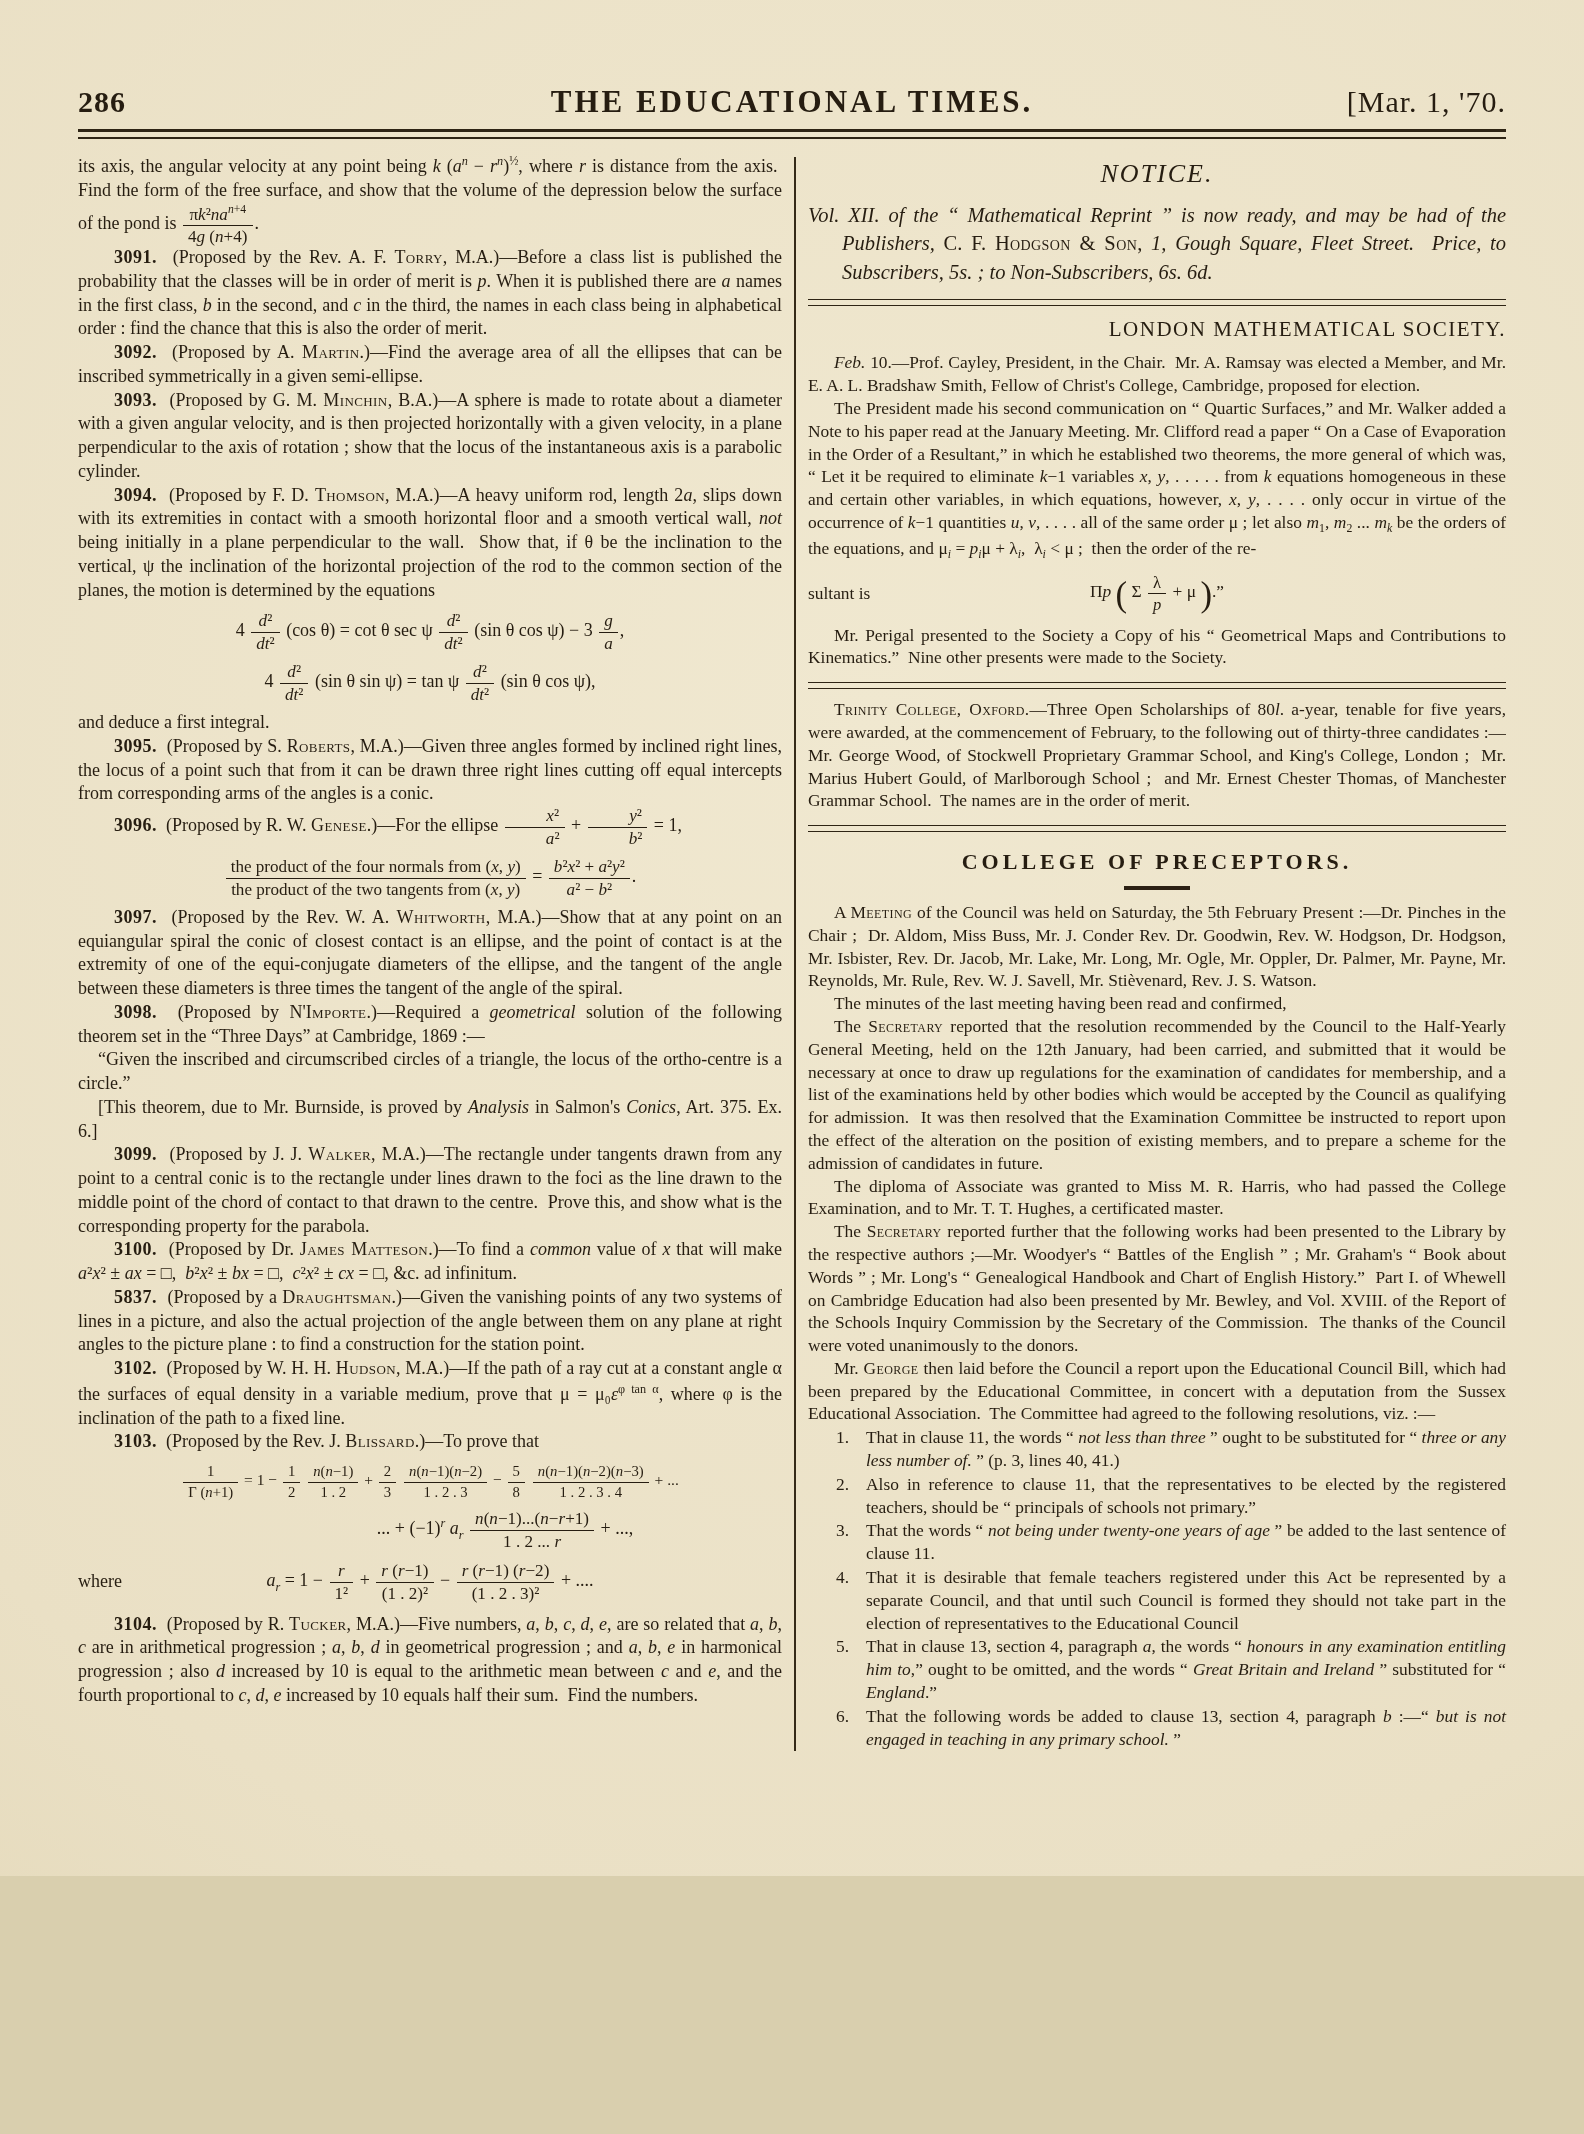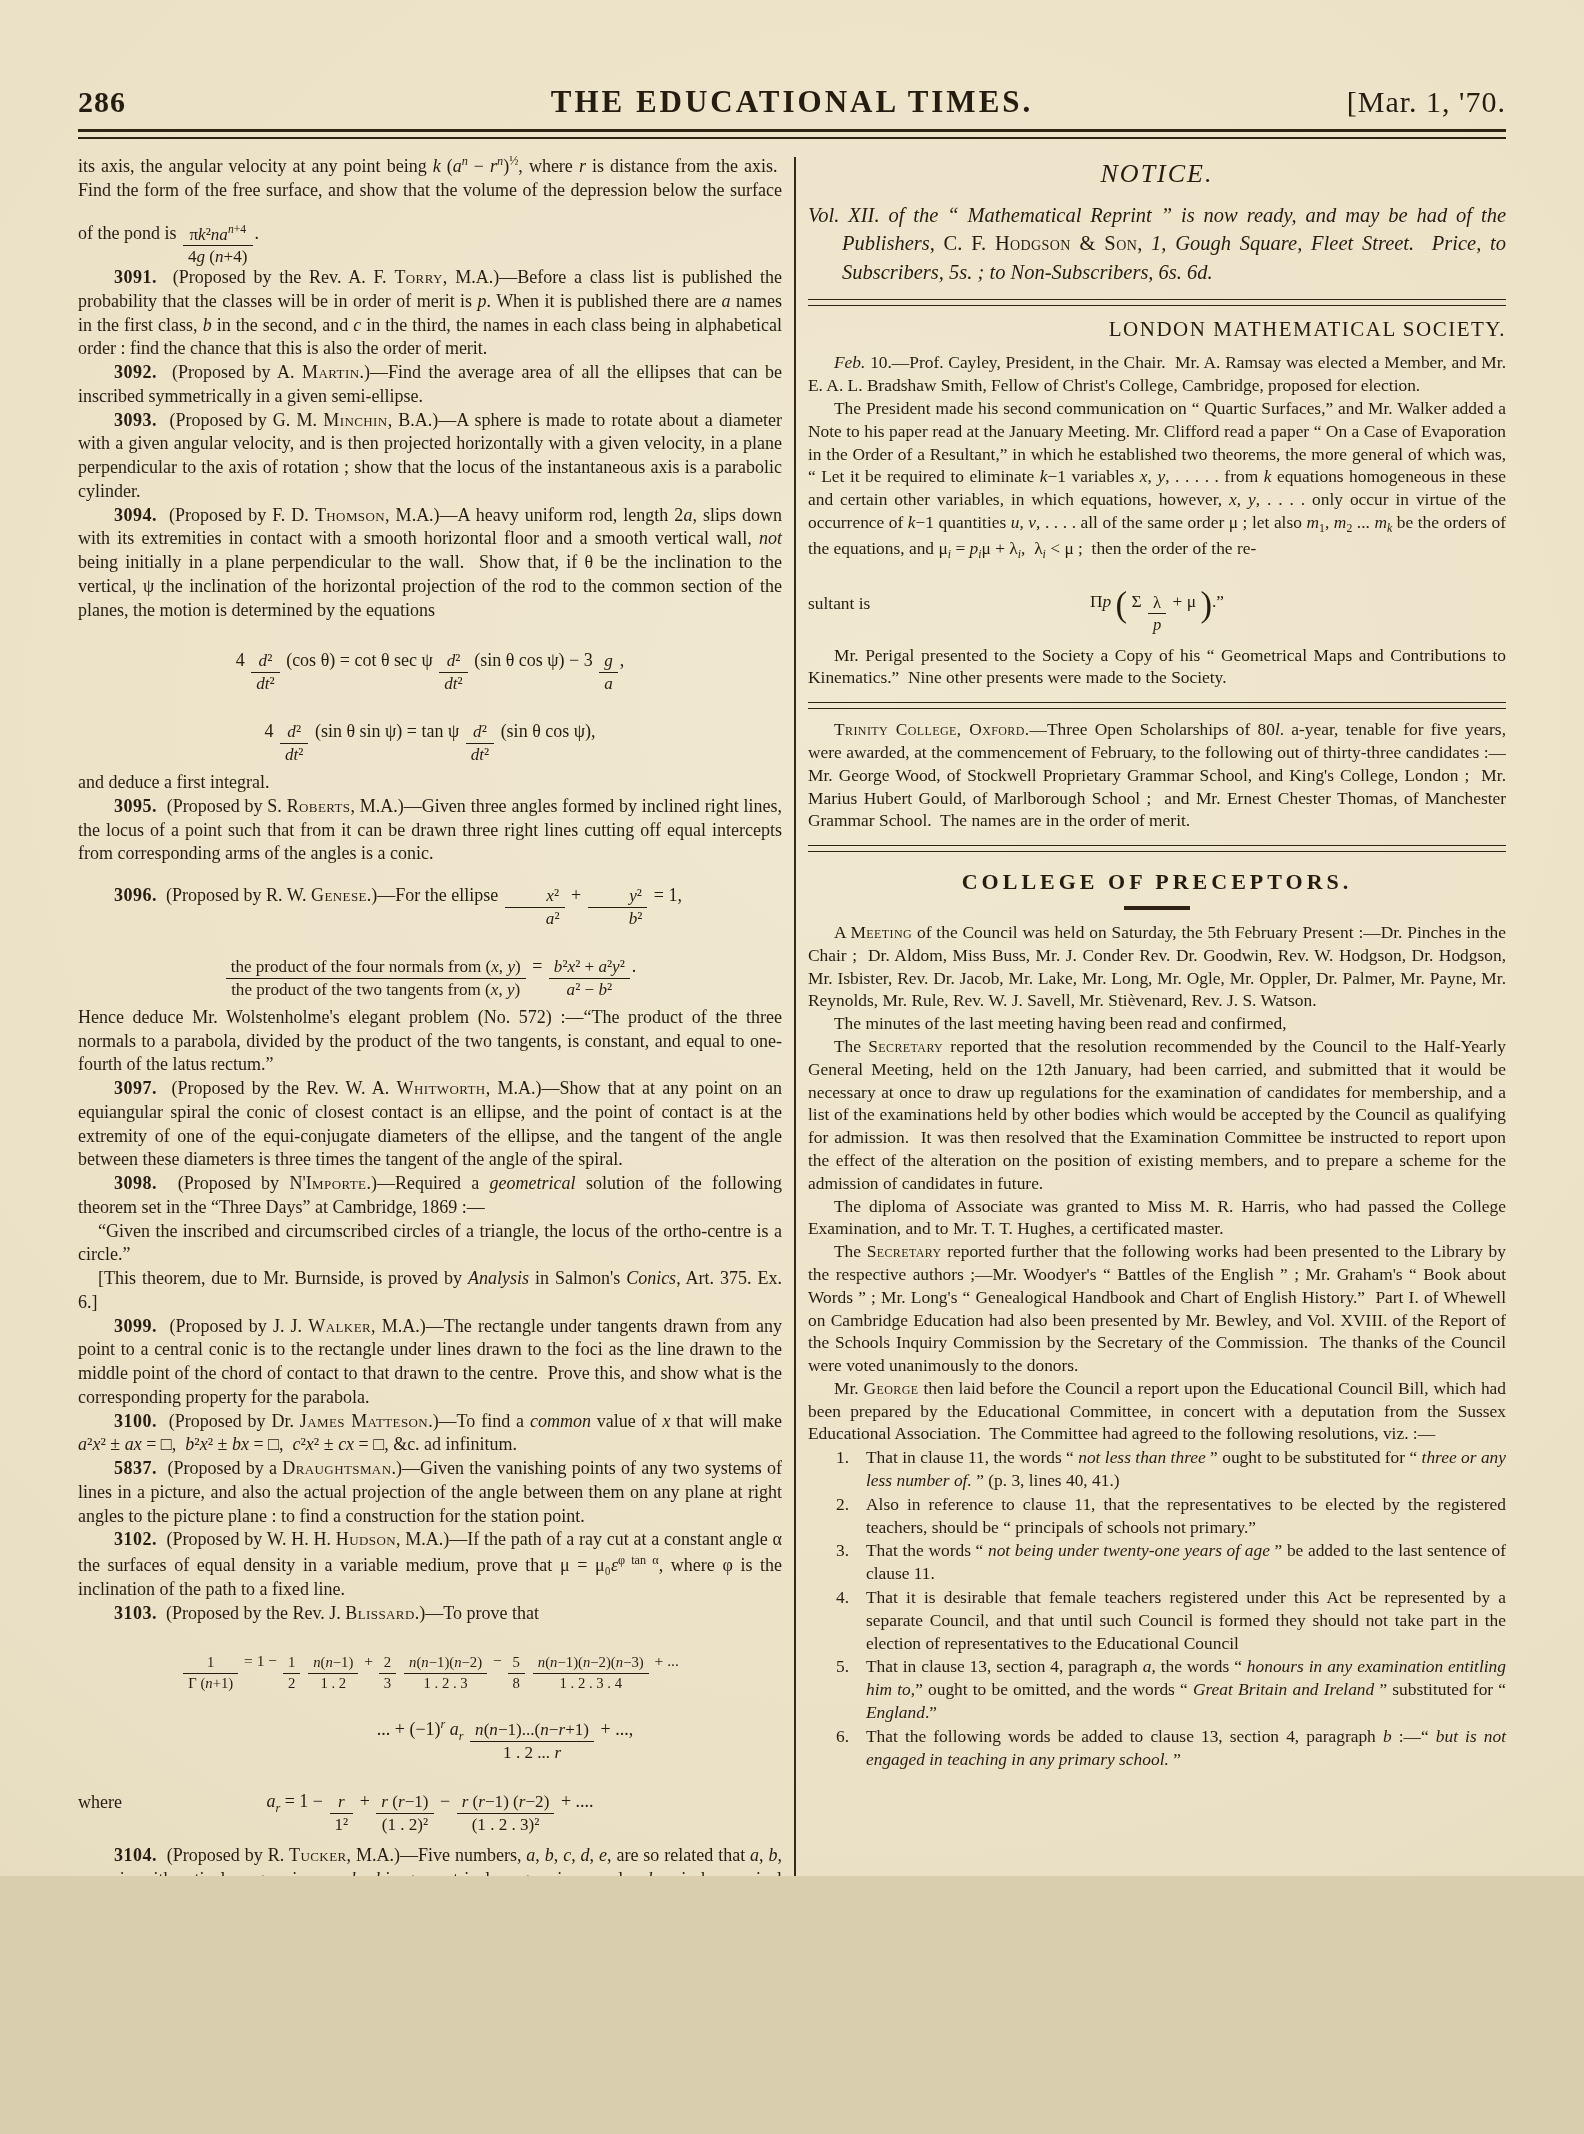--- a/index.html
+++ b/index.html
@@ -27,21 +27,21 @@
   .cont{text-indent:0;margin-top:2px;}
   .ind{text-indent:20px;margin-top:2px;}
   .p1{text-indent:26px;}
   .pn{font-weight:bold;letter-spacing:0.5px;}
   .sc{font-variant:small-caps;letter-spacing:0.4px;}
   .rom{font-style:normal;}
   sup{font-size:0.68em;}
   sub{font-size:0.68em;}
   
   .frac{display:inline-block;vertical-align:middle;text-align:center;line-height:1.05;margin:0 2px;font-size:0.95em;}
-  .frac .nu{display:block;padding:1px 5px 2px;border-bottom:1.4px solid currentColor;margin-top:20px;}
+  .frac .nu{display:block;padding:1px 5px 2px;border-bottom:1.4px solid currentColor;}
   .frac .de{display:block;padding:2px 5px 0;}
   .eq{text-align:center;margin:9px 0 7px;line-height:1.1;}
   .eq-sm{font-size:15.5px;}
   .eq-right{padding-left:150px;}
   .eqrow{position:relative;margin:10px 0;text-align:center;line-height:1.1;}
   .eqrow .lab{position:absolute;left:0;top:50%;transform:translateY(-50%);line-height:1.3;}
   .eqrow .formula{display:inline-block;}
   .bp{font-size:2em;vertical-align:-0.26em;line-height:0.9;font-weight:400;}
   
   h2{margin:0;}
@@ -73,21 +73,20 @@
           <p class="para prob"><b class="pn">3091.</b>&nbsp; (Proposed by the Rev. A. F. <span class="sc">Torry</span>, M.A.)—Before a class list is published the probability that the classes will be in order of merit is <i>p</i>. When it is published there are <i>a</i> names in the first class, <i>b</i> in the second, and <i>c</i> in the third, the names in each class being in alphabetical order : find the chance that this is also the order of merit.</p>
           <p class="para prob"><b class="pn">3092.</b>&nbsp; (Proposed by A. <span class="sc">Martin</span>.)—Find the average area of all the ellipses that can be inscribed symmetrically in a given semi-ellipse.</p>
           <p class="para prob"><b class="pn">3093.</b>&nbsp; (Proposed by G. M. <span class="sc">Minchin</span>, B.A.)—A sphere is made to rotate about a diameter with a given angular velocity, and is then projected horizontally with a given velocity, in a plane perpendicular to the axis of rotation ; show that the locus of the instantaneous axis is a parabolic cylinder.</p>
           <p class="para prob"><b class="pn">3094.</b>&nbsp; (Proposed by F. D. <span class="sc">Thomson</span>, M.A.)—A heavy uniform rod, length 2<i>a</i>, slips down with its extremities in contact with a smooth horizontal floor and a smooth vertical wall, <i>not</i> being initially in a plane perpendicular to the wall.&nbsp; Show that, if θ be the inclination to the vertical, ψ the inclination of the horizontal projection of the rod to the common section of the planes, the motion is determined by the equations</p>
           <div class="eq ">4 <span class="frac"><span class="nu"><i>d</i>²</span><span class="de"><i>dt</i>²</span></span> (cos θ) = cot θ sec ψ <span class="frac"><span class="nu"><i>d</i>²</span><span class="de"><i>dt</i>²</span></span> (sin θ cos ψ) − 3 <span class="frac"><span class="nu"><i>g</i></span><span class="de"><i>a</i></span></span>,</div>
           <div class="eq ">4 <span class="frac"><span class="nu"><i>d</i>²</span><span class="de"><i>dt</i>²</span></span> (sin θ sin ψ) = tan ψ <span class="frac"><span class="nu"><i>d</i>²</span><span class="de"><i>dt</i>²</span></span> (sin θ cos ψ),</div>
           <p class="para cont">and deduce a first integral.</p>
           <p class="para prob"><b class="pn">3095.</b>&nbsp; (Proposed by S. <span class="sc">Roberts</span>, M.A.)—Given three angles formed by inclined right lines, the locus of a point such that from it can be drawn three right lines cutting off equal intercepts from corresponding arms of the angles is a conic.</p>
           <p class="para prob"><b class="pn">3096.</b>&nbsp; (Proposed by R. W. <span class="sc">Genese</span>.)—For the ellipse <span class="frac"><span class="nu"><i>x</i>²</span><span class="de"><i>a</i>²</span></span> + <span class="frac"><span class="nu"><i>y</i>²</span><span class="de"><i>b</i>²</span></span> = 1,</p>
           <div class="eq "><span class="frac"><span class="nu">the product of the four normals from (<i>x</i>, <i>y</i>)</span><span class="de">the product of the two tangents from (<i>x</i>, <i>y</i>)</span></span> = <span class="frac"><span class="nu"><i>b</i>²<i>x</i>² + <i>a</i>²<i>y</i>²</span><span class="de"><i>a</i>² − <i>b</i>²</span></span>.</div>
-          <p class="para cont">Hence deduce Mr. Wolstenholme's elegant problem (No. 572) :—“The product of the three normals to a parabola, divided by the product of the two tangents, is constant, and equal to one-fourth of the latus rectum.”</p>
           <p class="para prob"><b class="pn">3097.</b>&nbsp; (Proposed by the Rev. W. A. <span class="sc">Whitworth</span>, M.A.)—Show that at any point on an equiangular spiral the conic of closest contact is an ellipse, and the point of contact is at the extremity of one of the equi-conjugate diameters of the ellipse, and the tangent of the angle between these diameters is three times the tangent of the angle of the spiral.</p>
           <p class="para prob"><b class="pn">3098.</b>&nbsp; (Proposed by N'<span class="sc">Importe</span>.)—Required a <i>geometrical</i> solution of the following theorem set in the “Three Days” at Cambridge, 1869 :—</p>
           <p class="para ind">“Given the inscribed and circumscribed circles of a triangle, the locus of the ortho-centre is a circle.”</p>
           <p class="para ind">[This theorem, due to Mr. Burnside, is proved by <i>Analysis</i> in Salmon's <i>Conics</i>, Art. 375. Ex. 6.]</p>
           <p class="para prob"><b class="pn">3099.</b>&nbsp; (Proposed by J. J. <span class="sc">Walker</span>, M.A.)—The rectangle under tangents drawn from any point to a central conic is to the rectangle under lines drawn to the foci as the line drawn to the middle point of the chord of contact to that drawn to the centre.&nbsp; Prove this, and show what is the corresponding property for the parabola.</p>
           <p class="para prob"><b class="pn">3100.</b>&nbsp; (Proposed by Dr. <span class="sc">James Matteson</span>.)—To find a <i>common</i> value of <i>x</i> that will make <i>a</i>²<i>x</i>² ± <i>ax</i> = □,&nbsp; <i>b</i>²<i>x</i>² ± <i>bx</i> = □,&nbsp; <i>c</i>²<i>x</i>² ± <i>cx</i> = □, &amp;c. ad infinitum.</p>
           <p class="para prob"><b class="pn">5837.</b>&nbsp; (Proposed by a <span class="sc">Draughtsman</span>.)—Given the vanishing points of any two systems of lines in a picture, and also the actual projection of the angle between them on any plane at right angles to the picture plane : to find a construction for the station point.</p>
           <p class="para prob"><b class="pn">3102.</b>&nbsp; (Proposed by W. H. H. <span class="sc">Hudson</span>, M.A.)—If the path of a ray cut at a constant angle α the surfaces of equal density in a variable medium, prove that μ = μ₀<i>ε</i><sup>φ tan α</sup>, where φ is the inclination of the path to a fixed line.</p>
           <p class="para prob"><b class="pn">3103.</b>&nbsp; (Proposed by the Rev. J. <span class="sc">Blissard</span>.)—To prove that</p>
           <div class="eq eq-sm"><span class="frac"><span class="nu">1</span><span class="de">Γ (<i>n</i>+1)</span></span> = 1 − <span class="frac"><span class="nu">1</span><span class="de">2</span></span> <span class="frac"><span class="nu"><i>n</i>(<i>n</i>−1)</span><span class="de">1 . 2</span></span> + <span class="frac"><span class="nu">2</span><span class="de">3</span></span> <span class="frac"><span class="nu"><i>n</i>(<i>n</i>−1)(<i>n</i>−2)</span><span class="de">1 . 2 . 3</span></span> − <span class="frac"><span class="nu">5</span><span class="de">8</span></span> <span class="frac"><span class="nu"><i>n</i>(<i>n</i>−1)(<i>n</i>−2)(<i>n</i>−3)</span><span class="de">1 . 2 . 3 . 4</span></span> + ...</div>

